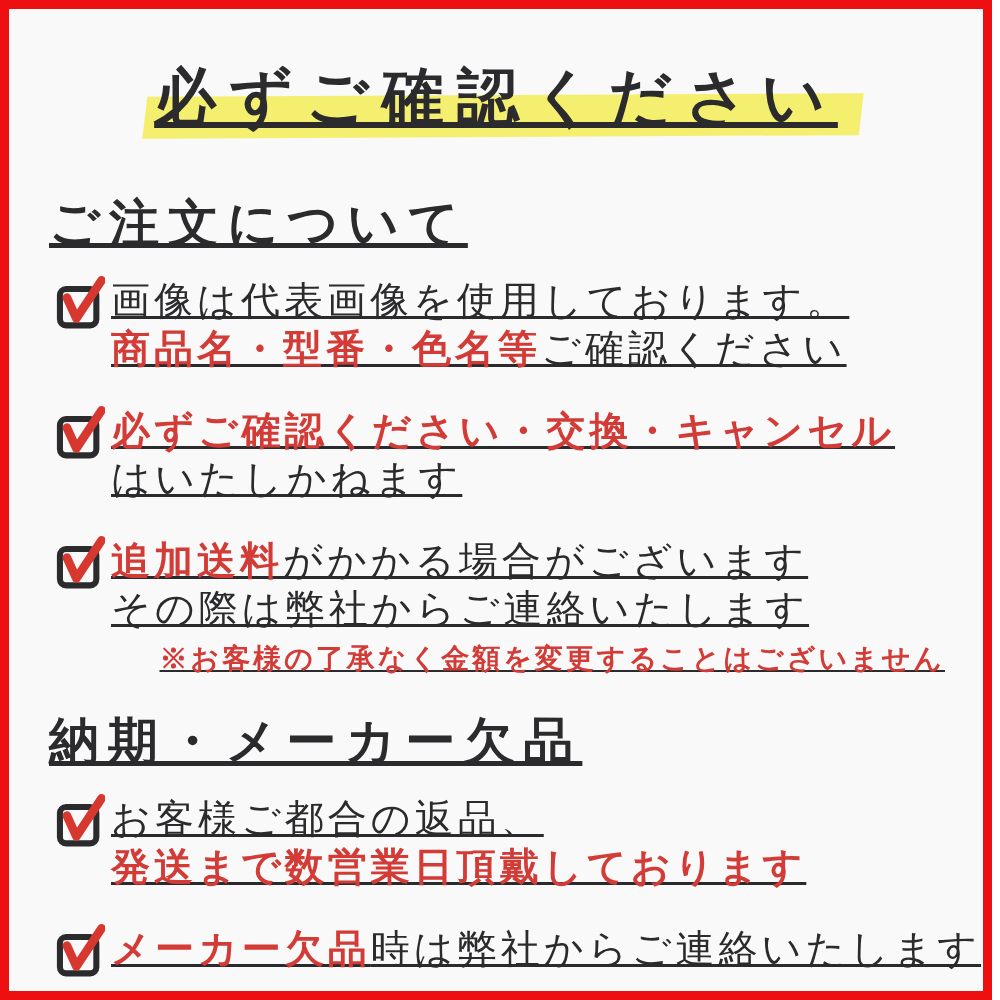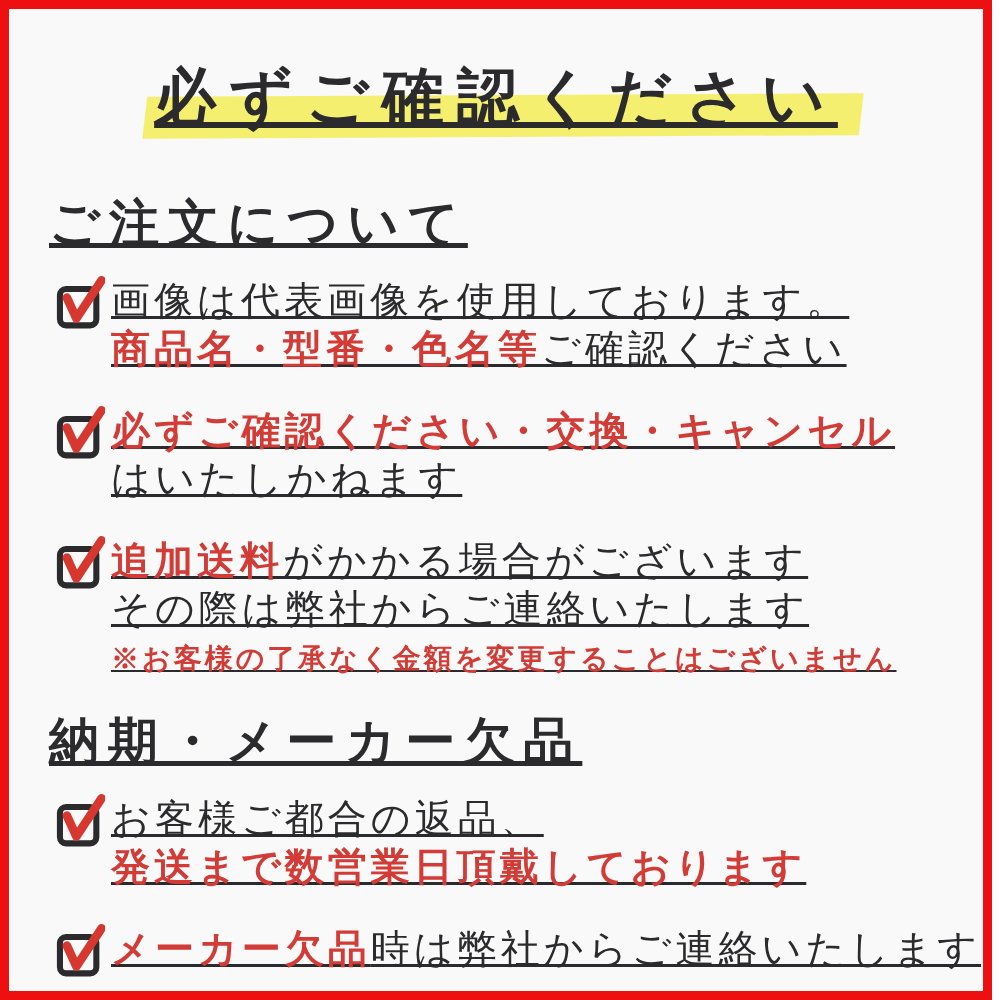--- a/index.html
+++ b/index.html
@@ -82,20 +82,21 @@
   .seg{color:var(--ink);}
   .seg.red{color:var(--accent-red);font-weight:700;}
   .note{
     margin-top:10px;
     font-size:28px;
     letter-spacing:3px;
     line-height:32px;
     color:var(--accent-red);
     font-weight:600;
     white-space:nowrap;
+    text-align:right;
   }
 </style>
 </head>
 <body>
 
 <div class="frame">
   <header class="title-block">
     <span class="title-highlight"></span>
     <h1 class="page-title">必ずご確認ください</h1>
   </header>

